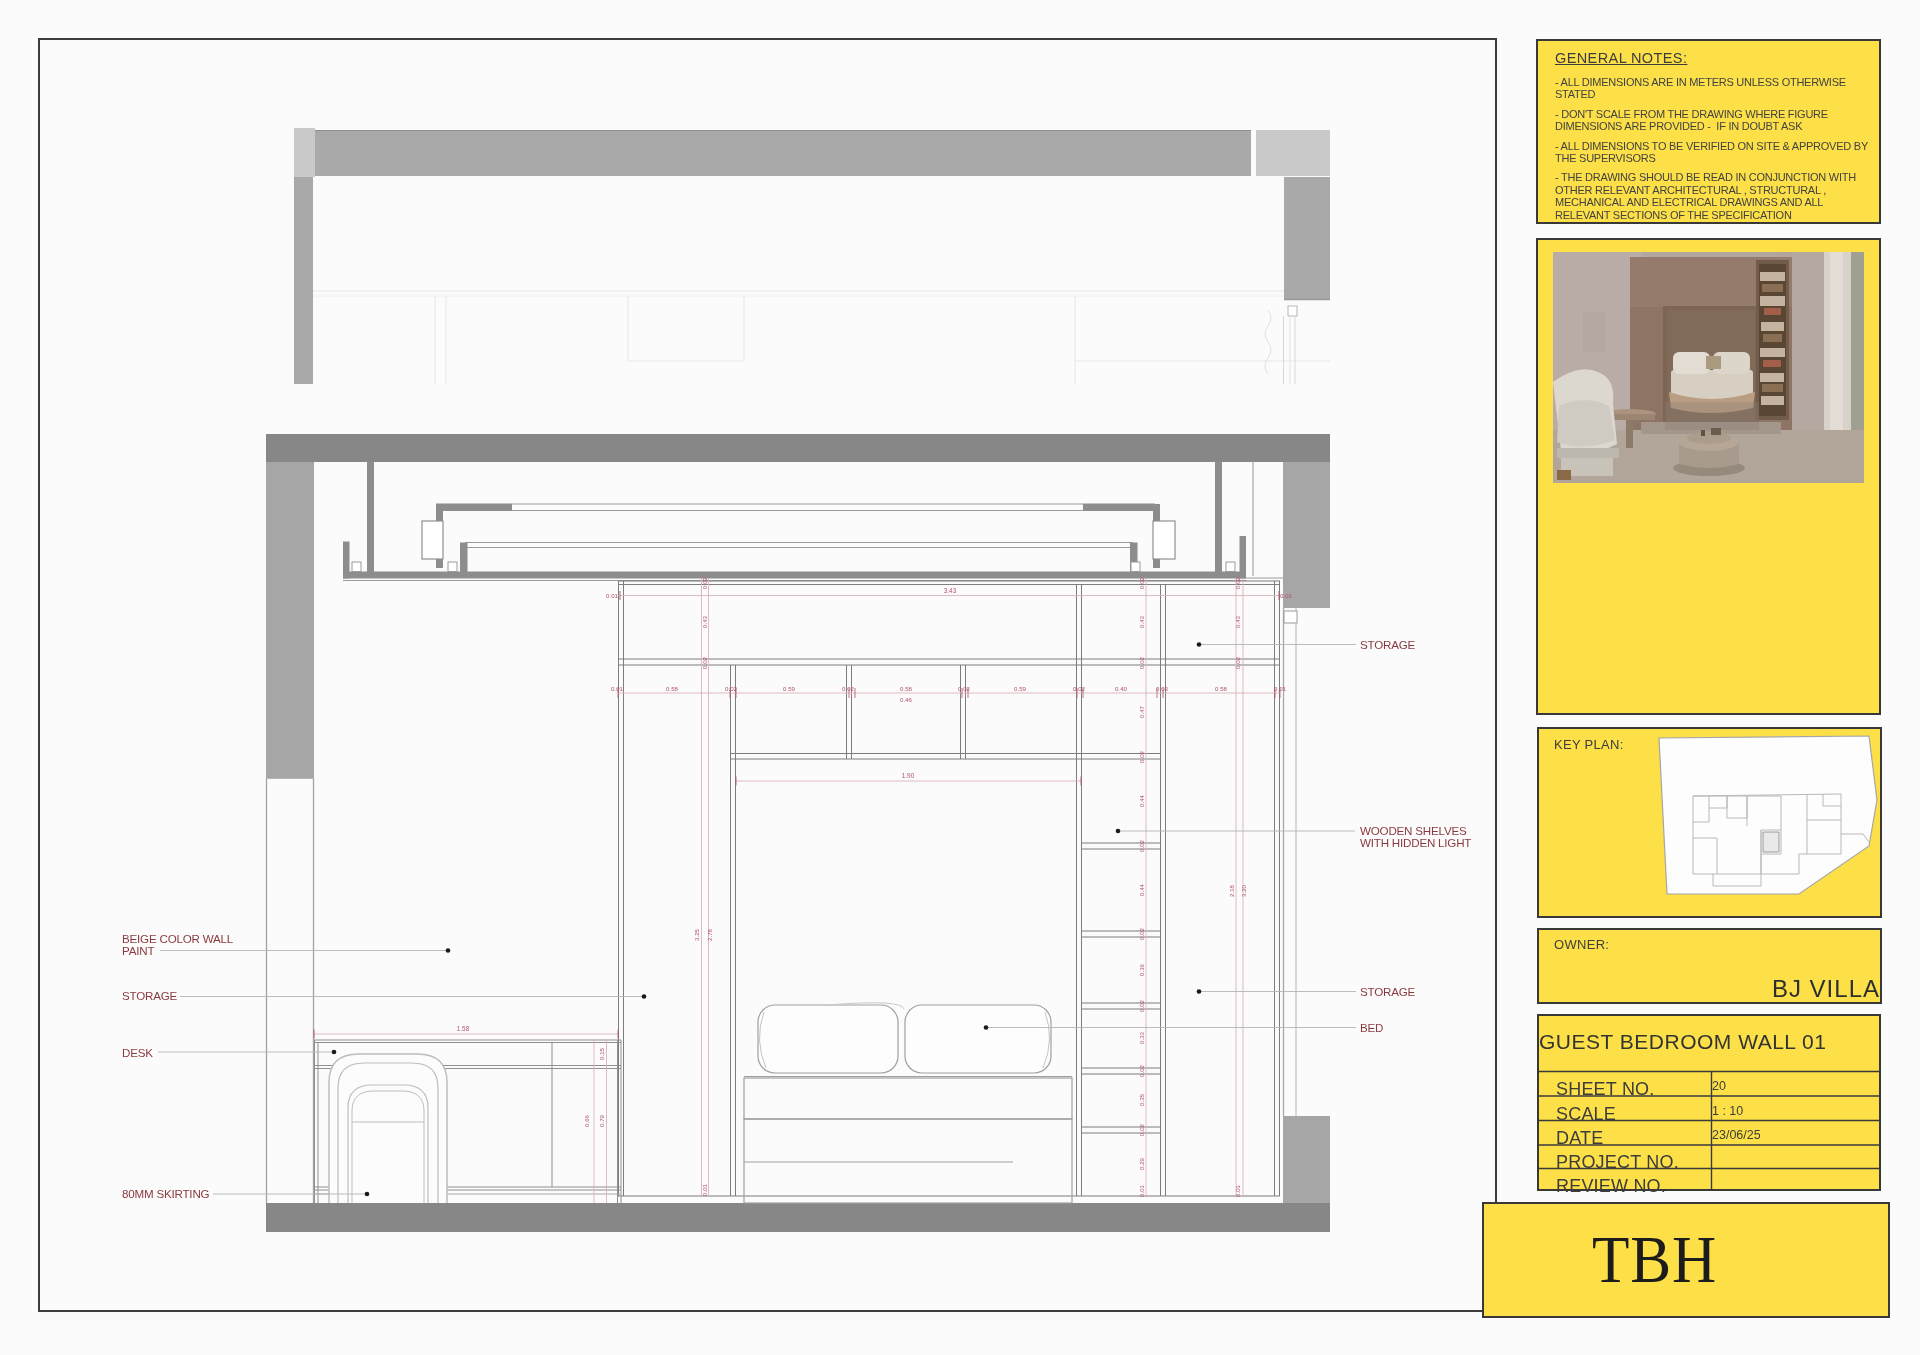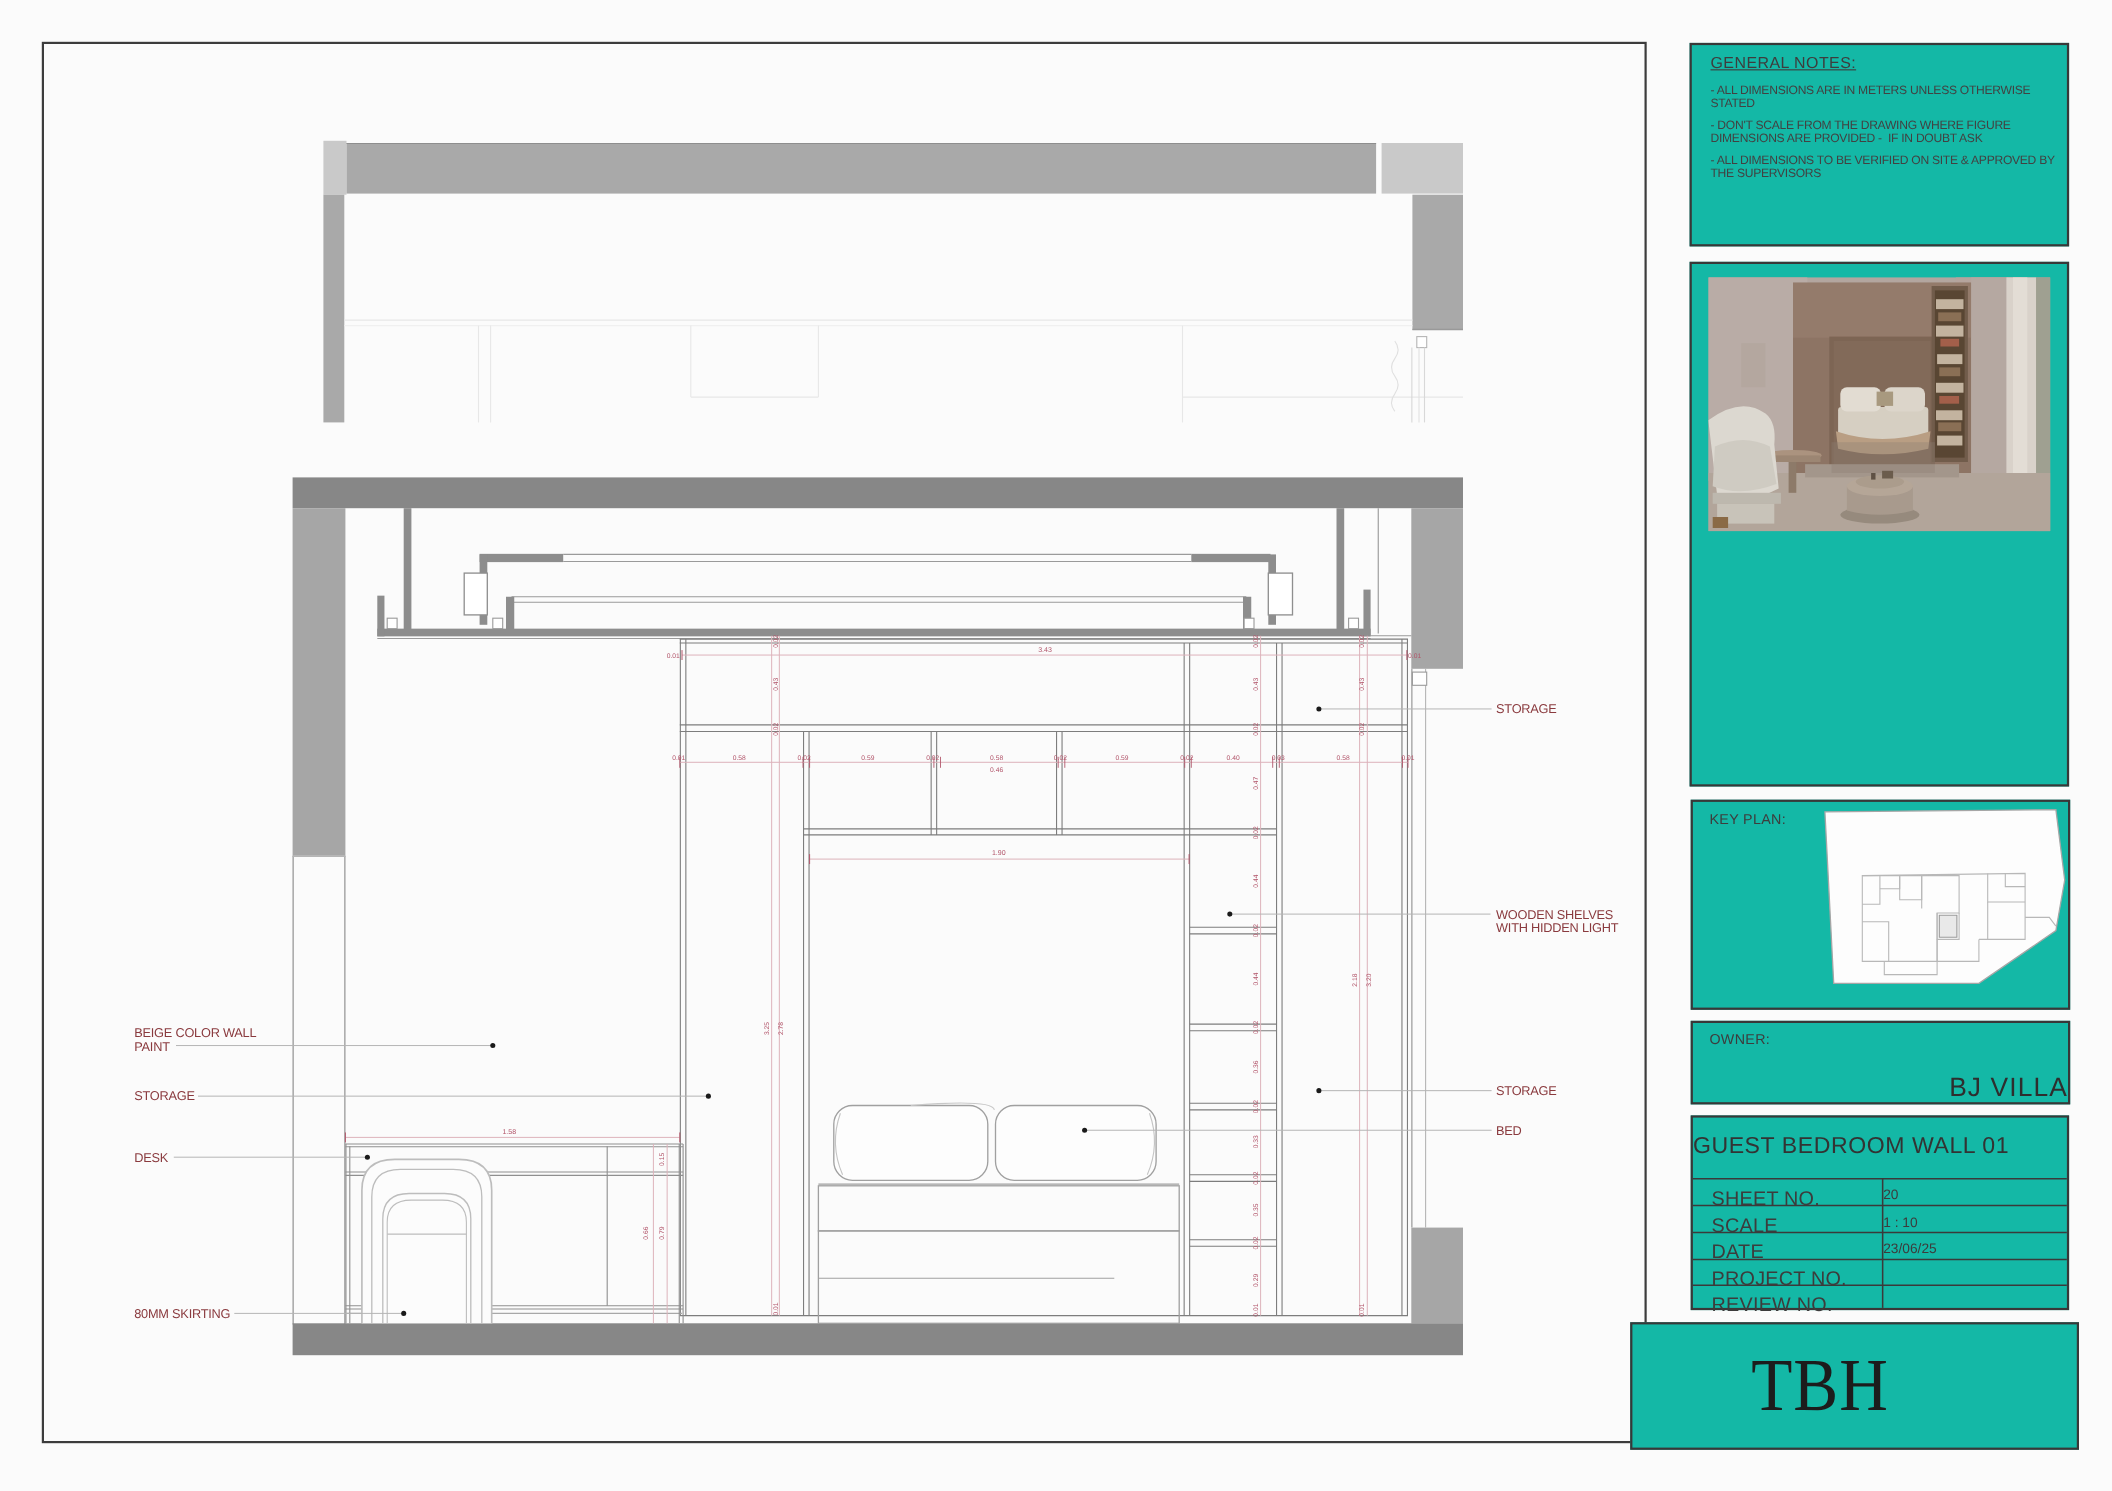--- a/index.html
+++ b/index.html
@@ -1,16 +1,16 @@
 <!DOCTYPE html>
 <html><head><meta charset="utf-8"><style>
 *{margin:0;padding:0;box-sizing:border-box}
 html,body{width:1920px;height:1355px;background:#fbfbfb;font-family:"Liberation Sans",sans-serif;overflow:hidden}
 .abs{position:absolute}
-.box{position:absolute;border:2px solid #383838;background:#14b8a6}
+.box{position:absolute;border:2px solid #383838;background:#fde047}
 .nb-title{font-size:14.5px;color:#3d3d3d;letter-spacing:.4px;text-decoration:underline;margin:9px 0 10px 17px}
 .nb{font-size:11px;color:#424242;letter-spacing:-0.25px;line-height:12.4px;margin:0 2px 7px 17px}
 .small-cap{font-size:13px;color:#3d3d3d;letter-spacing:.3px}
 .trow{position:absolute;left:17px;font-size:18px;color:#3c3c3c;letter-spacing:.2px}
 .tval{position:absolute;font-size:12.5px;color:#3c3c3c;width:171px;left:173px}
 </style></head>
 <body>
 <div class="abs" style="left:38px;top:38px;width:1459px;height:1274px;border:2px solid #3c3c3c"></div>
 <svg class="abs" style="left:0;top:0" width="1920" height="1355" viewBox="0 0 1920 1355" font-family="Liberation Sans, sans-serif">
 <rect x="294" y="128" width="21" height="49" fill="#c9c9c9"></rect>
@@ -232,20 +232,21 @@
 <circle cx="1199" cy="991.5" r="2.3" fill="#1a1a1a"></circle>
 <text x="1360" y="1031.5" font-size="11.6" fill="#8a3a3e" text-anchor="start" letter-spacing="-0.2">BED</text>
 <line x1="1356" y1="1027.5" x2="986" y2="1027.5" stroke="#b4b4b4" stroke-width="0.9"></line>
 <circle cx="986" cy="1027.5" r="2.3" fill="#1a1a1a"></circle>
 </svg>
 <div class="box" style="left:1536px;top:39px;width:345px;height:185px">
     <div class="nb-title">GENERAL NOTES:</div>
 <p class="nb">- ALL DIMENSIONS ARE IN METERS UNLESS OTHERWISE<br>STATED</p>
 <p class="nb">- DON'T SCALE FROM THE DRAWING WHERE FIGURE<br>DIMENSIONS ARE PROVIDED -&nbsp; IF IN DOUBT ASK</p>
 <p class="nb">- ALL DIMENSIONS TO BE VERIFIED ON SITE &amp; APPROVED BY<br>THE SUPERVISORS</p>
+<p class="nb">- THE DRAWING SHOULD BE READ IN CONJUNCTION WITH<br>OTHER RELEVANT ARCHITECTURAL , STRUCTURAL ,<br>MECHANICAL AND ELECTRICAL DRAWINGS AND ALL<br>RELEVANT SECTIONS OF THE SPECIFICATION</p>
   </div>
 <div class="box" style="left:1536px;top:238px;width:345px;height:477px">
   <div class="abs" style="left:15px;top:12px;width:311px;height:231px"><svg width="311" height="231" viewBox="0 0 311 231">
 <rect width="311" height="231" fill="#b3a69f"></rect>
 <rect x="0" y="0" width="90" height="185" fill="#b9aca6"></rect>
 <rect x="225" y="0" width="60" height="185" fill="#b5a49d"></rect>
 <rect x="77" y="5" width="162" height="177" fill="#8d7464"></rect>
 <rect x="77" y="5" width="162" height="50" fill="#947b6b"></rect>
 <rect x="110" y="54" width="96" height="128" fill="#7d6554"></rect>
 <rect x="114" y="58" width="88" height="124" fill="#826a59"></rect>

